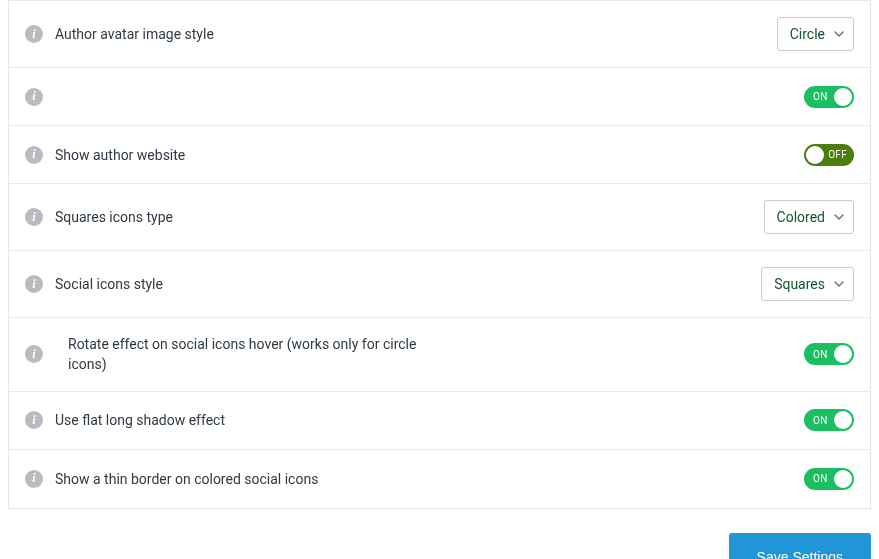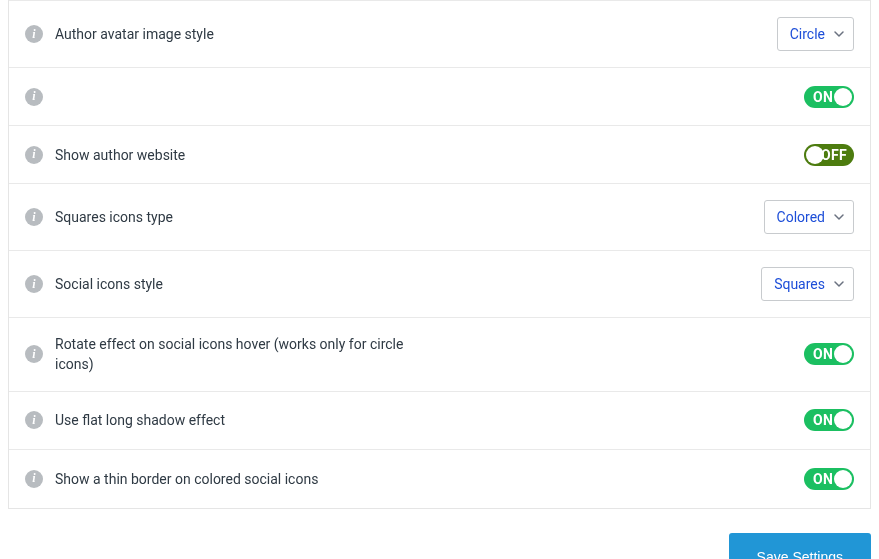--- a/index.html
+++ b/index.html
@@ -38,20 +38,21 @@
       align-items: center;
       gap: 12px;
       flex: 1;
       padding-right: 20px;
     }
     .setting-label-wrap.multiline {
       max-width: 420px;
     }
     .setting-label-wrap.multiline .setting-label {
       line-height: 1.45;
+      margin-left: 13px;
     }
     .info-icon {
       width: 18px;
       height: 18px;
       min-width: 18px;
       border-radius: 50%;
       background: #b8bcc0;
       color: #ffffff;
       display: flex;
       align-items: center;
@@ -66,21 +67,21 @@
     .setting-label {
       font-size: 14px;
       font-weight: 400;
       color: #2f3a44;
     }
     .select-control {
       border: 1px solid #c8cbce;
       border-radius: 3px;
       padding: 7px 28px 7px 12px;
       font-size: 14px;
-      color: #1d4ed8;
+      color: #14532d;
       background: #ffffff;
       cursor: pointer;
       position: relative;
       display: flex;
       align-items: center;
       min-height: 34px;
     }
     .select-control .chevron {
       position: absolute;
       right: 8px;
@@ -104,22 +105,22 @@
       background: #1bbf61;
       justify-content: flex-start;
       padding-left: 9px;
     }
     .toggle.off {
       background: #4d7c0f;
       justify-content: flex-end;
       padding-right: 7px;
     }
     .toggle-text {
-      font-size: 14px;
-      font-weight: 700;
+      font-size: 10px;
+      font-weight: 400;
       color: #ffffff;
       letter-spacing: 0.3px;
     }
     .toggle.off .toggle-text {
       color: #ffffff;
     }
     .toggle-knob {
       position: absolute;
       width: 18px;
       height: 18px;

